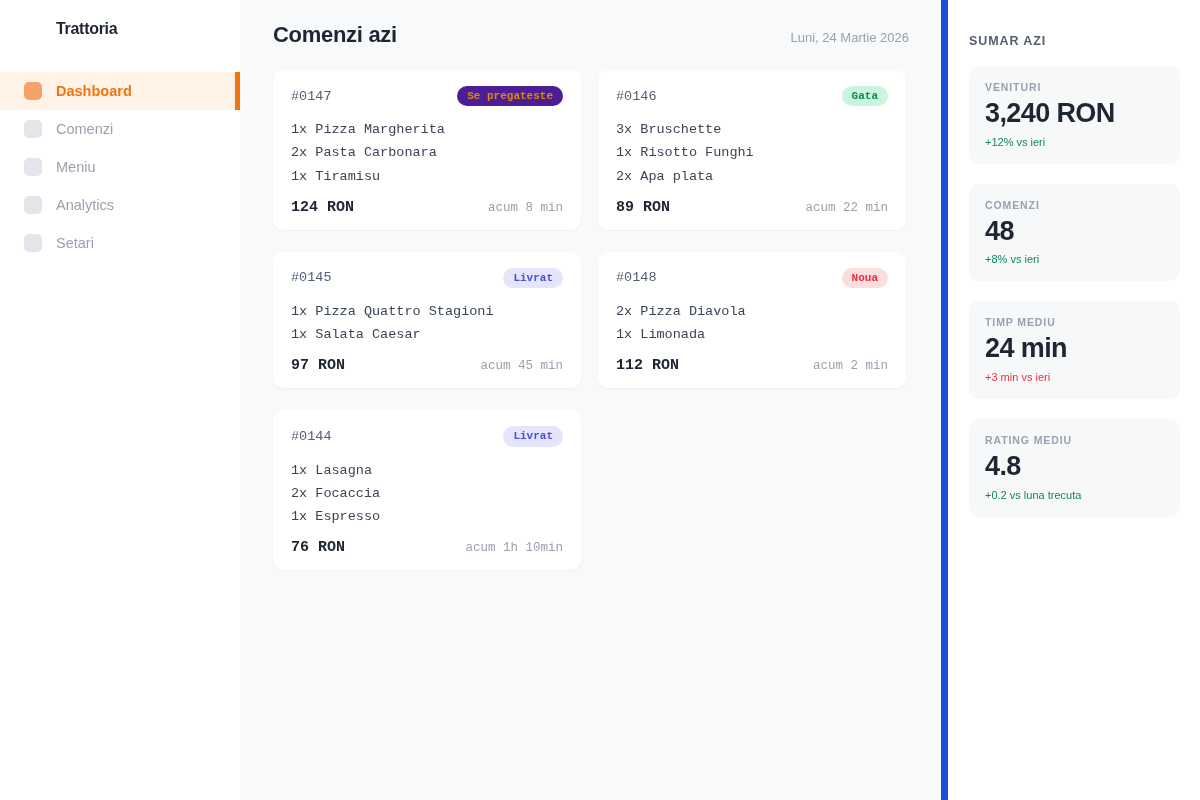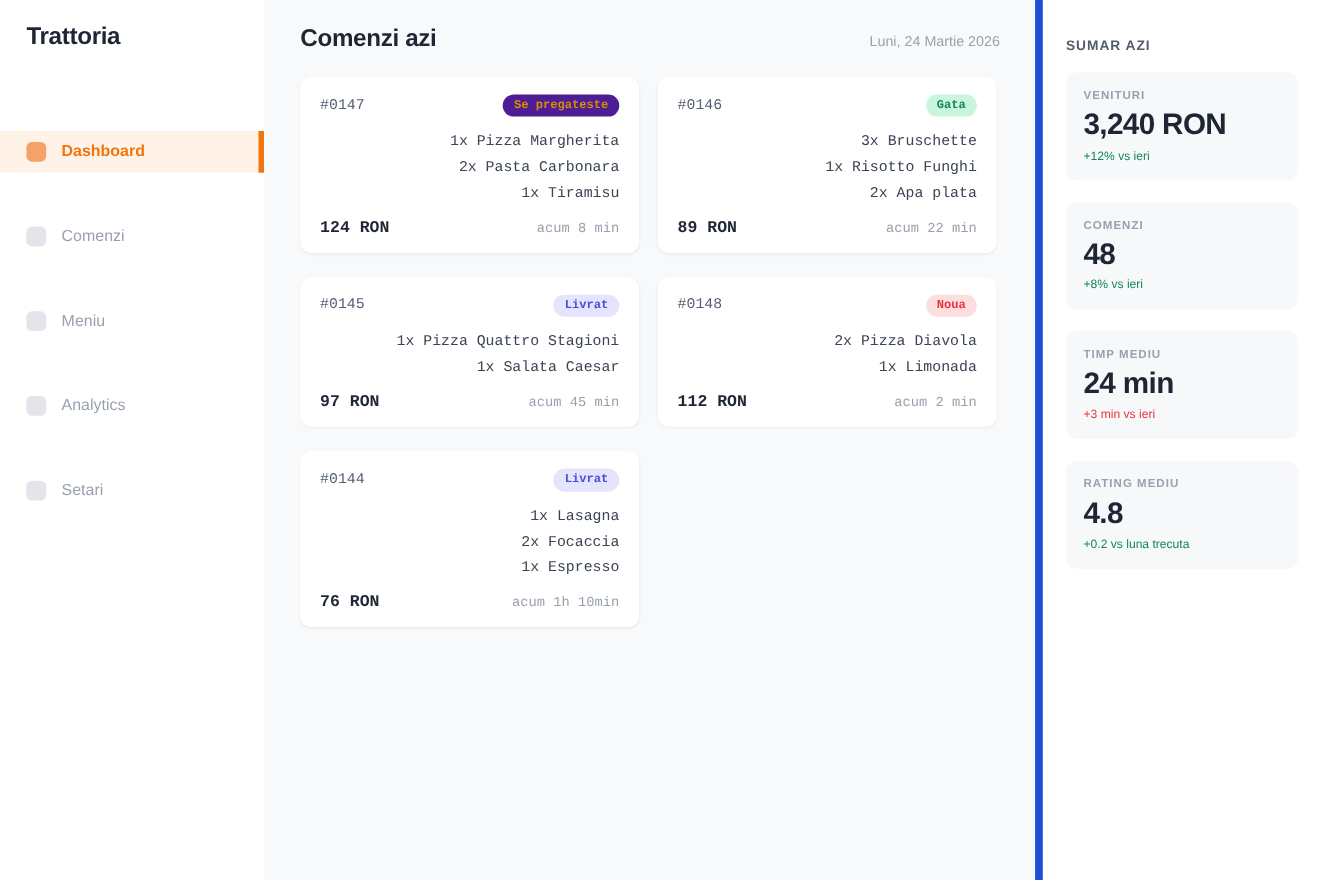--- a/index.html
+++ b/index.html
@@ -26,39 +26,39 @@
   
   .sidebar {
     width: 240px;
     flex: 0 0 240px;
     background: #ffffff;
     padding-top: 20px;
     position: relative;
   }
 
   .brand {
-    font-size: 22px;
+    font-size: 16px;
     font-weight: bold;
     letter-spacing: -0.3px;
     color: #1e2533;
     padding: 0 24px;
     margin-bottom: 34px;
+    margin-left: 32px;
   }
 
   .nav { display: flex; flex-direction: column; }
 
   .nav-item {
     display: flex;
     align-items: center;
     gap: 14px;
     height: 38px;
     padding: 0 24px;
     position: relative;
     cursor: pointer;
-    margin-top: 39px;
   }
 
   .nav-item .nav-icon {
     width: 18px;
     height: 18px;
     border-radius: 5px;
     background: #e3e5ea;
     flex: 0 0 18px;
   }
 
@@ -156,21 +156,20 @@
   .badge.pregateste { background: #4c1d95; color: #d88a09; text-align: right; }
   .badge.gata       { background: #c9f5dd; color: #13875a; }
   .badge.livrat     { background: #e4e5fd; color: #4c4ddb; }
   .badge.noua       { background: #fcdede; color: #e8333b; }
 
   .order-items {
     display: flex;
     flex-direction: column;
     gap: 3px;
     margin-bottom: 12px;
-    text-align: right;
   }
 
   .order-item-line {
     font-size: 13.5px;
     color: #3b4455;
     line-height: 1.5;
   }
 
   .order-bottom {
     display: flex;

